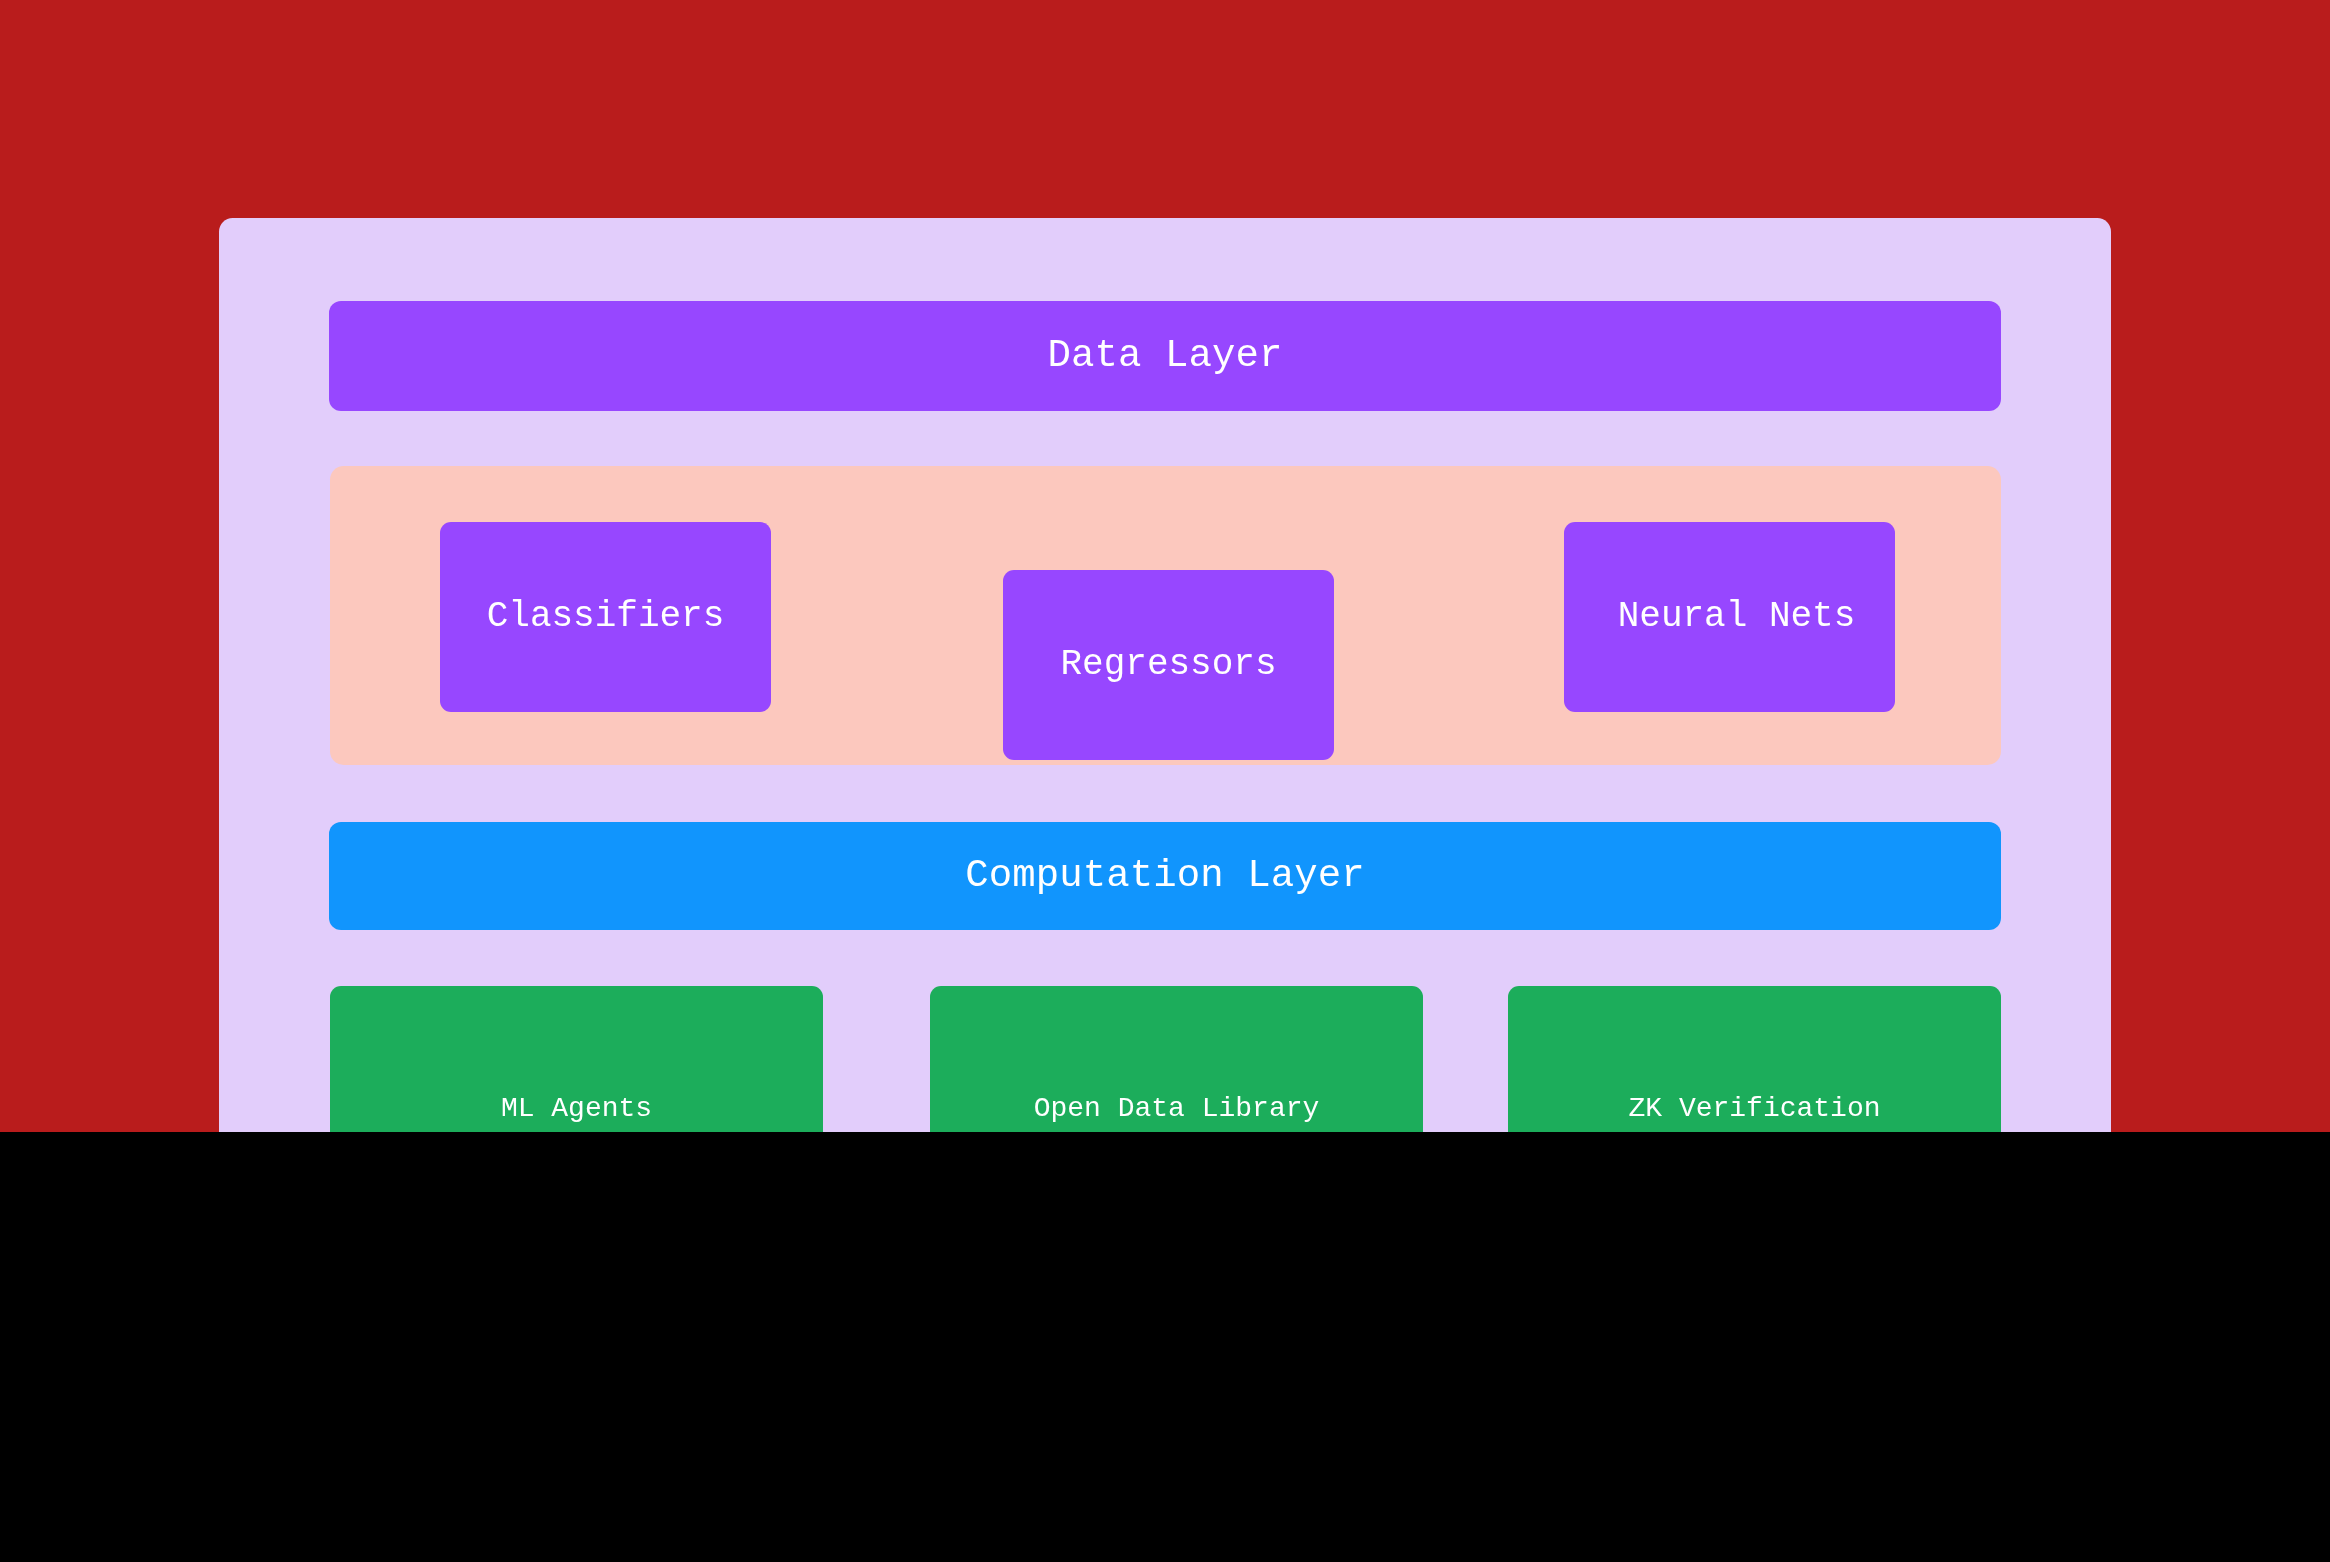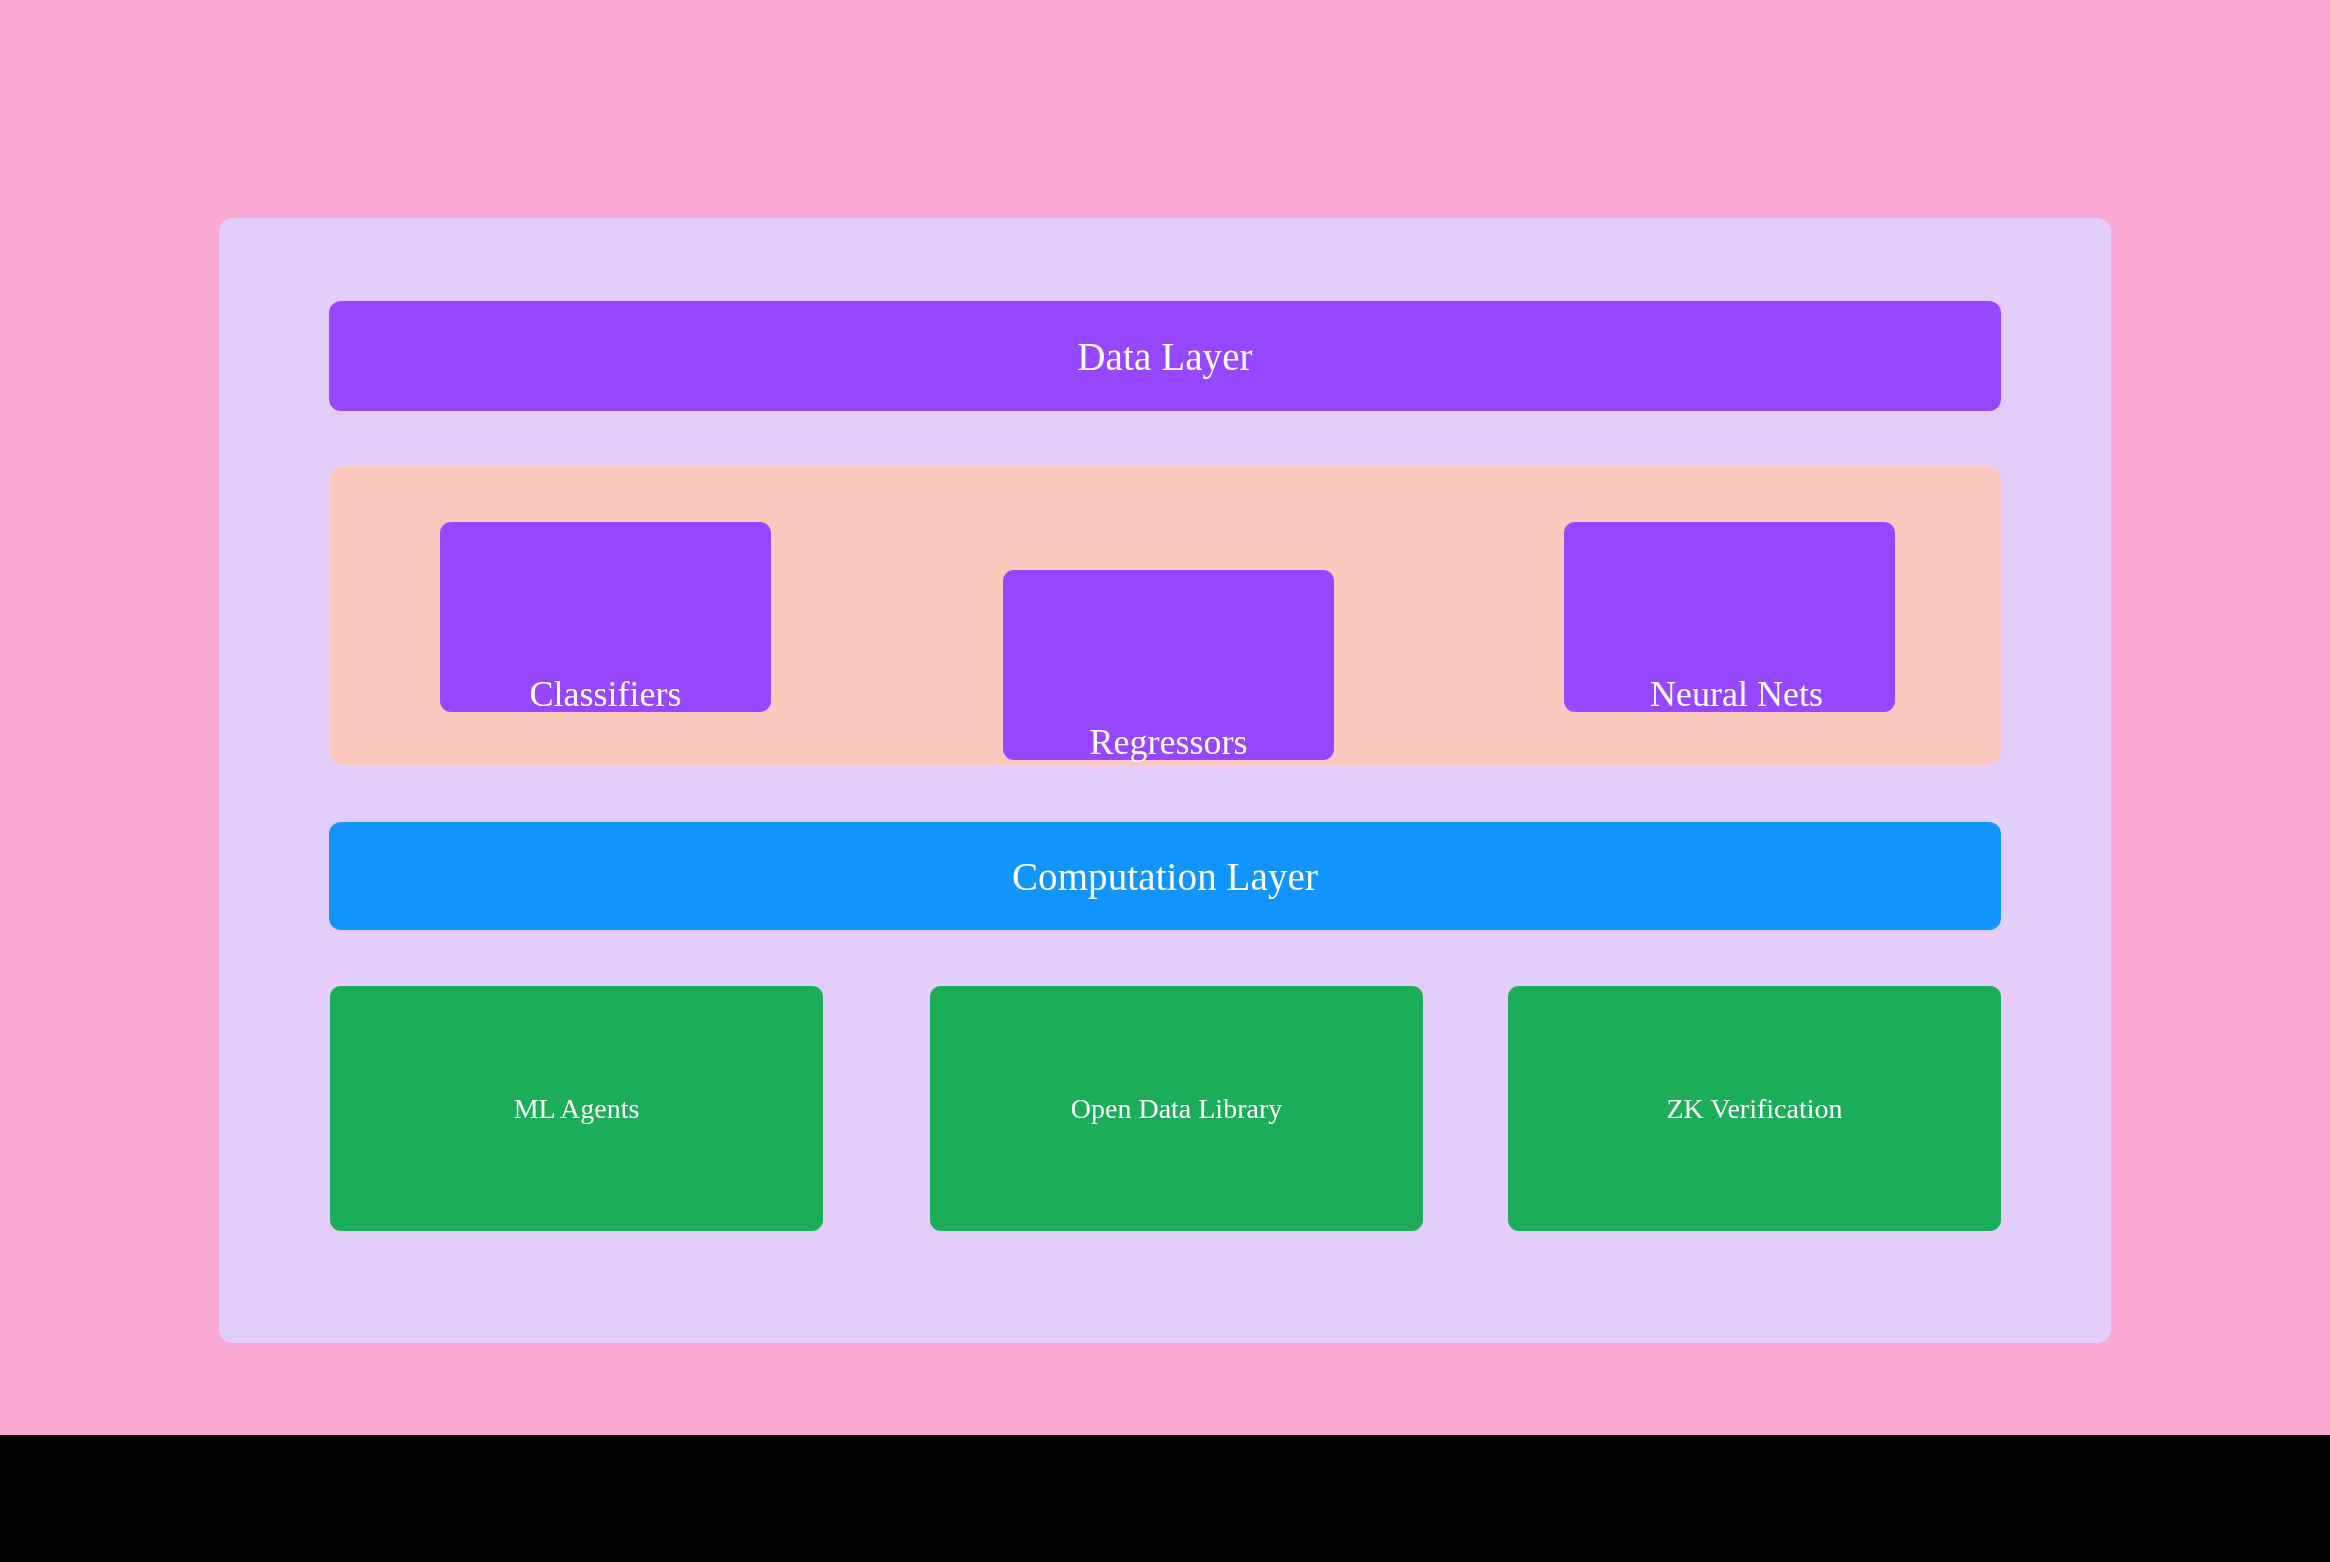--- a/index.html
+++ b/index.html
@@ -5,24 +5,24 @@
 <style>
   html, body {
     margin: 0;
     padding: 0;
     background: #000000;
   }
 
   #canvas {
     position: relative;
     width: 2330px;
-    height: 1435px;
-    background: #f9a8d4;
+    height: 1132px;
+    background: #b91c1c;
     overflow: hidden;
-    font-family: Liberation Serif, serif;
+    font-family: Liberation Mono, monospace;
   }
 
   
   #outer-container {
     position: absolute;
     left: 219px;
     top: 218px;
     width: 1892px;
     height: 1125px;
     background: #E2CDFB;
@@ -75,21 +75,21 @@
     box-sizing: border-box;
   }
 
   .model-card {
     position: absolute;
     top: 56px;             
     height: 190px;         
     background: #9747FF;
     border-radius: 11px;
     display: flex;
-    align-items: flex-end;
+    align-items: center;
     justify-content: center;
     box-sizing: border-box;
   }
 
   #model-card-0 { left: 110px;  width: 331px; }
   #model-card-1 { left: 673px;  width: 331px; margin-top: 48px; }
   #model-card-2 { left: 1234px; width: 331px; padding-left: 14px; }
 
   .model-card-label {
     color: #FFFFFF;

